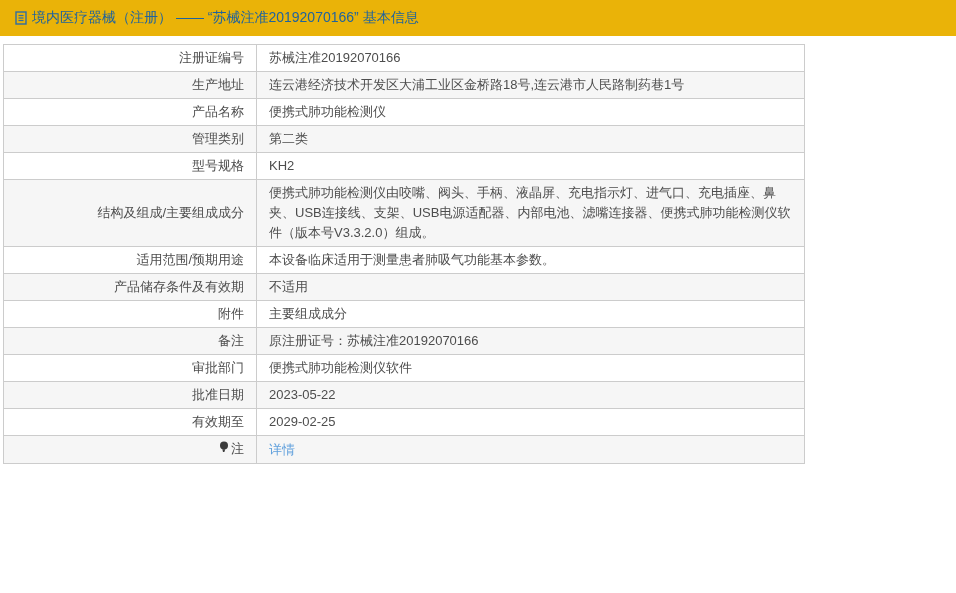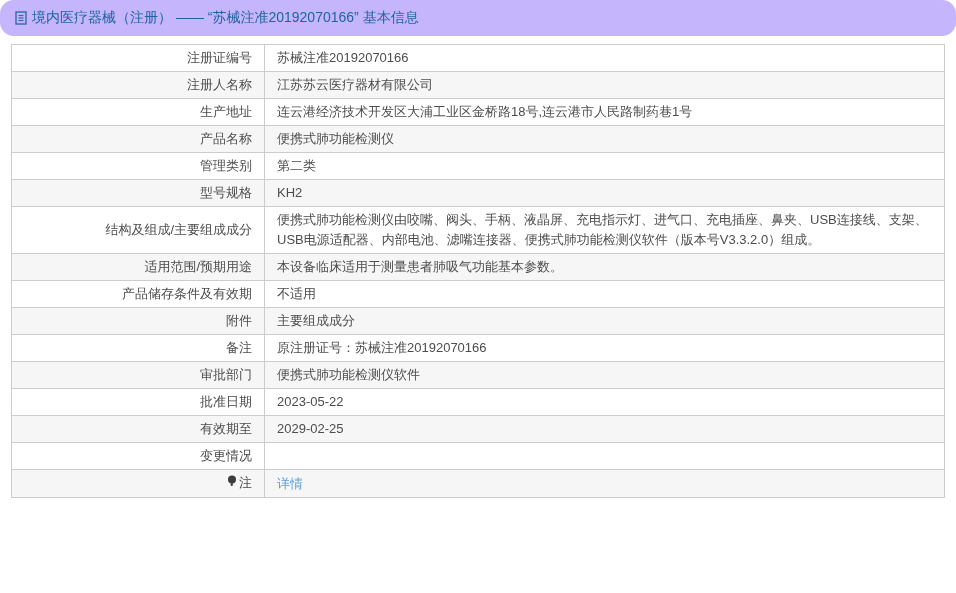--- a/index.html
+++ b/index.html
@@ -9,41 +9,40 @@
   body {
     width: 956px;
     height: 593px;
     overflow: hidden;
     background: #ffffff;
     font-family: "Liberation Sans", "DejaVu Sans", sans-serif;
   }
   .topbar {
     width: 956px;
     height: 36px;
-    background: #c4b5fd;
+    background: #eab308;
     display: flex;
     align-items: center;
     box-sizing: border-box;
     padding: 0 14px;
-    border-radius: 14px;
   }
   .doc-icon {
     display: inline-flex;
     margin-right: 4px;
     flex: 0 0 auto;
   }
   .page-title {
     color: #1f639e;
     font-size: 14px;
     white-space: nowrap;
   }
   .info-table {
     border-collapse: collapse;
-    margin: 8px 0 0 11px;
-    width: 934px;
+    margin: 8px 0 0 3px;
+    width: 802px;
     table-layout: fixed;
   }
   .info-table td {
     border: 1px solid #cccccc;
     font-size: 13px;
     color: #4d4d4d;
     padding: 3px 12px;
     line-height: 20px;
     vertical-align: middle;
     word-break: break-all;
@@ -82,24 +81,20 @@
   <span class="page-title">境内医疗器械（注册） —— “苏械注准20192070166” 基本信息</span>
 </div>
 
 <table class="info-table">
   <tbody>
     <tr>
       <td class="label-cell">注册证编号</td>
       <td class="value-cell">苏械注准20192070166</td>
     </tr>
     <tr>
-      <td class="label-cell">注册人名称</td>
-      <td class="value-cell">江苏苏云医疗器材有限公司</td>
-    </tr>
-    <tr>
       <td class="label-cell">生产地址</td>
       <td class="value-cell">连云港经济技术开发区大浦工业区金桥路18号,连云港市人民路制药巷1号</td>
     </tr>
     <tr>
       <td class="label-cell">产品名称</td>
       <td class="value-cell">便携式肺功能检测仪</td>
     </tr>
     <tr>
       <td class="label-cell">管理类别</td>
       <td class="value-cell">第二类</td>
@@ -134,24 +129,20 @@
     </tr>
     <tr>
       <td class="label-cell">批准日期</td>
       <td class="value-cell">2023-05-22</td>
     </tr>
     <tr>
       <td class="label-cell">有效期至</td>
       <td class="value-cell">2029-02-25</td>
     </tr>
     <tr>
-      <td class="label-cell">变更情况</td>
-      <td class="value-cell"></td>
-    </tr>
-    <tr>
       <td class="label-cell">
         <span class="bulb-icon">
           <svg width="10" height="13" viewBox="0 0 10 13">
             <circle cx="5" cy="4.6" r="4" fill="#3c3c3c"></circle>
             <path d="M3.4 8.2 L6.2 8.2 L5.4 11 L4 11 Z" fill="#3c3c3c"></path>
           </svg>
         </span><span>注</span>
       </td>
       <td class="value-cell">
         <a class="details-link">详情</a>

